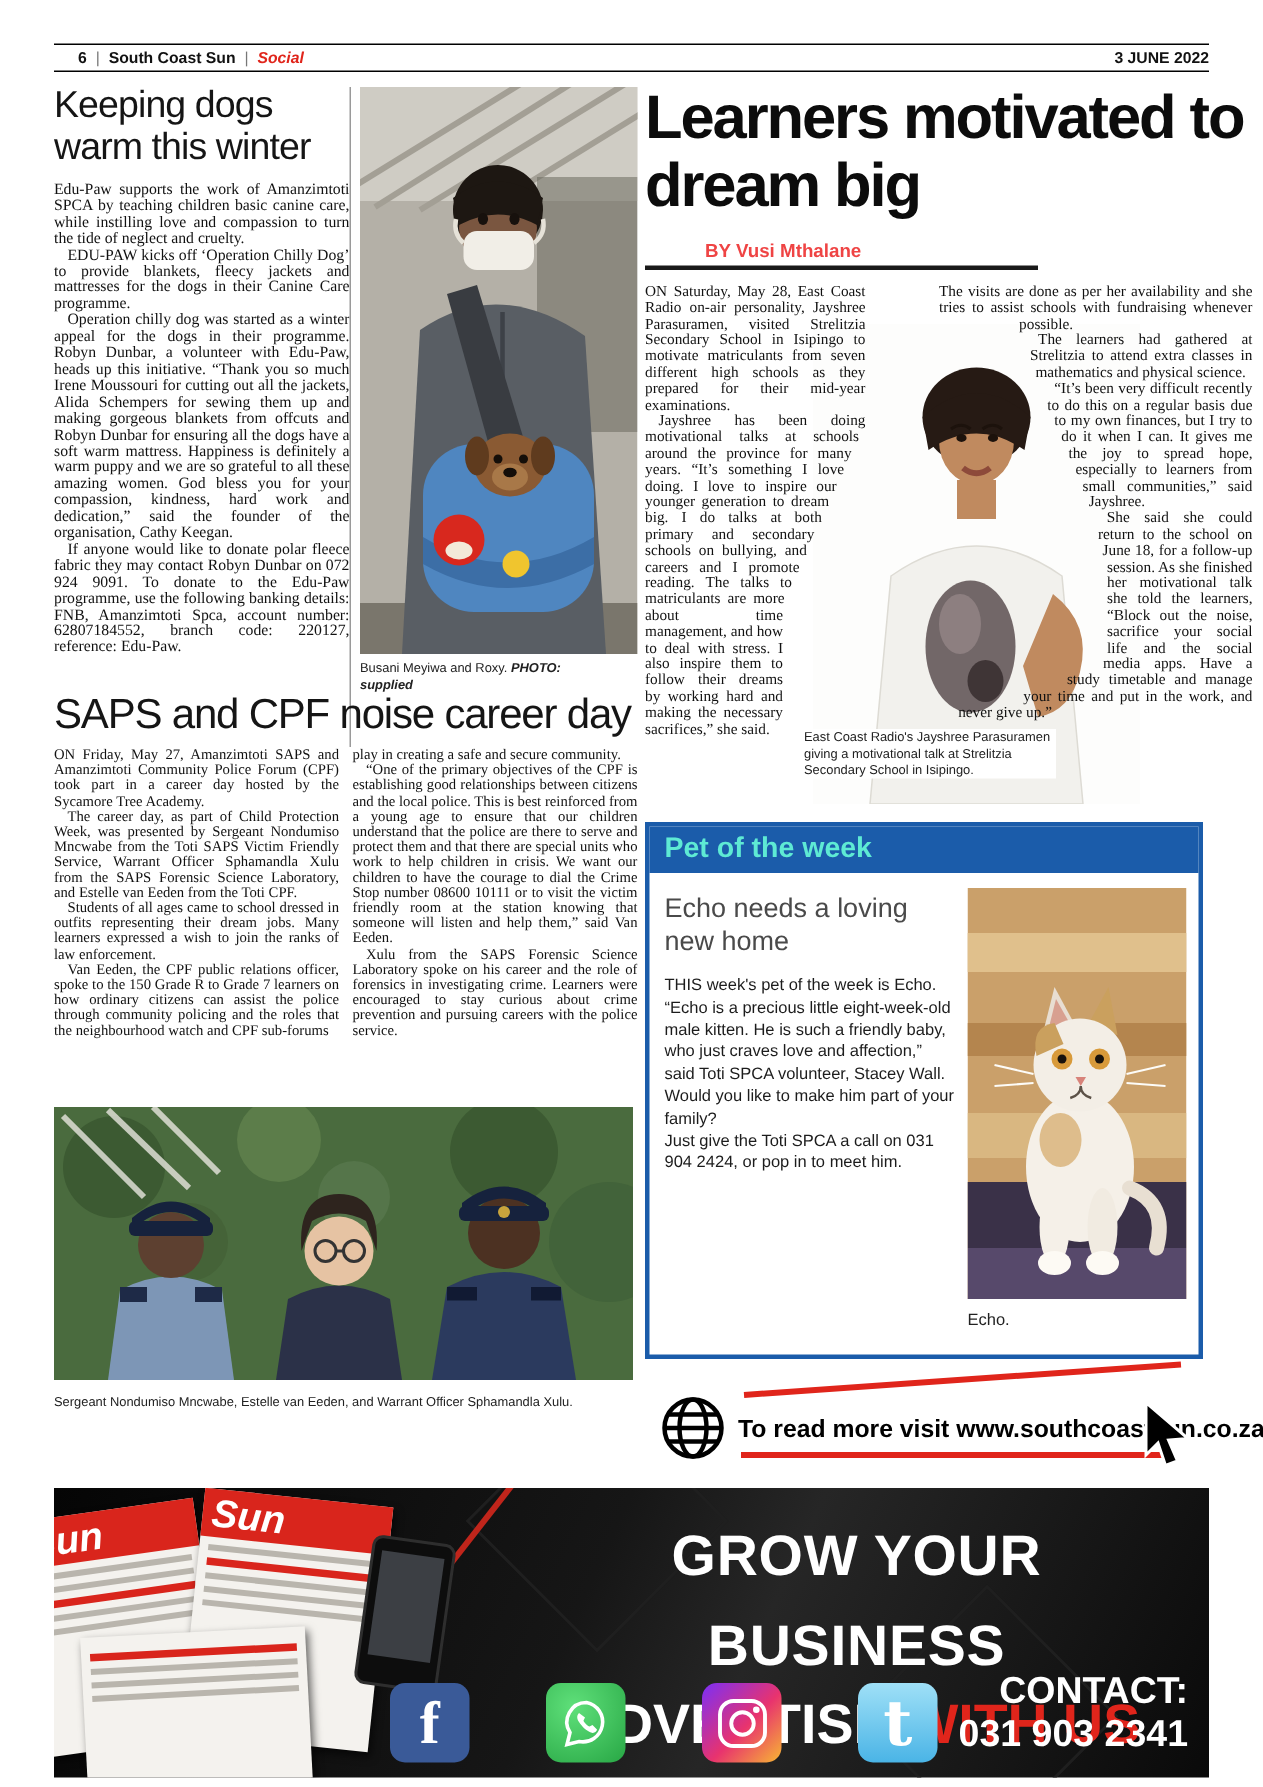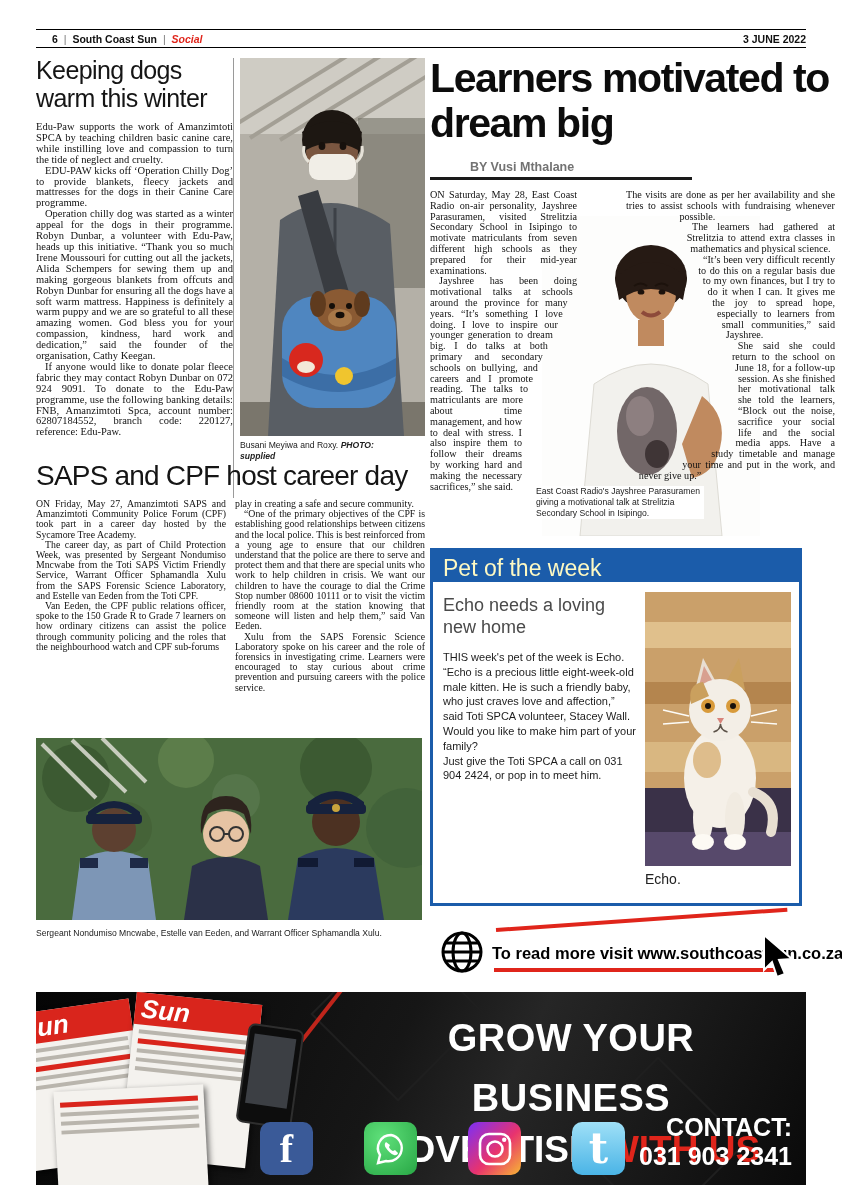--- a/index.html
+++ b/index.html
@@ -22,21 +22,21 @@
   .serifbody p{margin:0;}
   .serifbody p+p{text-indent:9px;}
   
   .fig-boy{position:absolute;left:240px;top:58px;width:170px;margin:0;}
   .fig-boy svg{display:block;}
   figcaption{font-size:8.6px;color:#222;margin-top:4px;line-height:11px;}
   .credit{font-weight:700;font-style:italic;}
   
   .art-learners{position:absolute;left:430px;top:56px;width:405px;}
   .art-learners h1{margin:0;font-size:41px;line-height:45px;font-weight:700;letter-spacing:-1.4px;color:#0c0c0c;}
-  .byline{margin-top:14px;color:#737373;font-weight:700;font-size:12.5px;padding-left:40px;}
+  .byline{margin-top:14px;color:#ef4444;font-weight:700;font-size:12.5px;padding-left:40px;}
   .byline-rule{width:262px;height:3px;background:#1a1a1a;margin-top:3px;}
   .l-body{position:relative;margin-top:10px;height:352px;}
   .jay-photo{position:absolute;left:112px;top:26px;z-index:1;}
   .l-col1{position:absolute;left:0;top:0;width:147px;height:352px;z-index:2;overflow:hidden;
           font-family:"Liberation Serif",serif;font-size:10.2px;line-height:10.8px;text-align:justify;}
   .l-col2{position:absolute;left:196px;top:0;width:209px;height:352px;z-index:2;overflow:hidden;
           font-family:"Liberation Serif",serif;font-size:10.2px;line-height:10.8px;text-align:justify;}
   .l-col1 p,.l-col2 p{margin:0;}
   .l-col1 p+p,.l-col2 p+p{text-indent:9px;}
   .sp1{float:right;width:55px;height:352px;shape-outside:polygon(100% 28%,100% 100%,0% 100%,0% 62%);}
@@ -46,27 +46,27 @@
            font-size:8.6px;line-height:11px;color:#222;}
   
   .art-saps{position:absolute;left:36px;top:460px;width:389px;}
   .art-saps h1{margin:0;font-size:28px;line-height:32px;font-weight:400;letter-spacing:-0.8px;color:#151515;}
   .saps-cols{display:flex;gap:9px;margin-top:7px;height:240px;overflow:hidden;}
   .saps-cols .c{flex:1;font-size:9.8px;line-height:10.2px;}
   
   .fig-police{position:absolute;left:36px;top:738px;width:386px;margin:0;}
   
   .pet-box{position:absolute;left:430px;top:548px;width:366px;height:352px;border:3px solid #1b5caa;background:#fff;}
-  .pet-head{height:27px;background:#1b5caa;color:#fef9c3;font-weight:400;font-size:23px;padding:4px 0 0 10px;}
+  .pet-head{height:27px;background:#1b5caa;color:#5eead4;font-weight:700;font-size:19px;padding:4px 0 0 10px;}
   .pet-content{display:flex;padding:10px 8px 6px 10px;}
   .pet-text{width:196px;}
   .pet-text h2{margin:2px 0 12px 0;font-size:18px;line-height:22px;font-weight:400;color:#4a4a4a;}
   .pet-text p{margin:0;font-size:11px;line-height:14.8px;color:#1c1c1c;}
   .pet-fig{margin:0 0 0 8px;width:146px;}
-  .pet-fig figcaption{font-size:14px;color:#222;}
+  .pet-fig figcaption{font-size:11px;color:#222;}
   
   .readmore{position:absolute;left:430px;top:920px;width:372px;height:66px;}
   .rm-redline-top{position:absolute;left:66px;top:8px;width:292px;height:3.5px;background:#e0251b;
                   transform:rotate(-4deg);transform-origin:left center;}
   .rm-redline-bot{position:absolute;left:64px;top:48px;width:286px;height:3.5px;background:#e0251b;}
   .rm-globe{position:absolute;left:10px;top:10px;}
   .rm-text{position:absolute;left:62px;top:24px;font-size:16.5px;font-weight:700;color:#000;white-space:nowrap;}
   .rm-cursor{position:absolute;left:332px;top:14px;}
   
   .advert{position:absolute;left:36px;top:992px;width:770px;height:193px;overflow:hidden;
@@ -205,25 +205,26 @@
         <p>The visits are done as per her availability and she tries to assist schools with fundraising whenever possible.</p>
         <p>The learners had gathered at Strelitzia to attend extra classes in mathematics and physical science.</p>
         <p>“It’s been very difficult recently to do this on a regular basis due to my own finances, but I try to do it when I can. It gives me the joy to spread hope, especially to learners from small communities,” said Jayshree.</p>
         <p>She said she could return to the school on June 18, for a follow-up session. As she finished her motivational talk she told the learners, “Block out the noise, sacrifice your social life and the social media apps. Have a study timetable and manage your time and put in the work, and never give up.”</p>
       </div>
       <figcaption class="jay-cap">East Coast Radio's Jayshree Parasuramen giving a motivational talk at Strelitzia Secondary School in Isipingo.</figcaption>
     </div>
   </section>
 
   <section class="art-saps">
-    <h1>SAPS and CPF host career day</h1>
+    <h1>SAPS and CPF noise career day</h1>
     <div class="saps-cols serifbody">
       <div class="c">
         <p>ON Friday, May 27, Amanzimtoti SAPS and Amanzimtoti Community Police Forum (CPF) took part in a career day hosted by the Sycamore Tree Academy.</p>
         <p>The career day, as part of Child Protection Week, was presented by Sergeant Nondumiso Mncwabe from the Toti SAPS Victim Friendly Service, Warrant Officer Sphamandla Xulu from the SAPS Forensic Science Laboratory, and Estelle van Eeden from the Toti CPF.</p>
+        <p>Students of all ages came to school dressed in outfits representing their dream jobs. Many learners expressed a wish to join the ranks of law enforcement.</p>
         <p>Van Eeden, the CPF public relations officer, spoke to the 150 Grade R to Grade 7 learners on how ordinary citizens can assist the police through community policing and the roles that the neighbourhood watch and CPF sub-forums</p>
       </div>
       <div class="c">
         <p>play in creating a safe and secure community.</p>
         <p>“One of the primary objectives of the CPF is establishing good relationships between citizens and the local police. This is best reinforced from a young age to ensure that our children understand that the police are there to serve and protect them and that there are special units who work to help children in crisis. We want our children to have the courage to dial the Crime Stop number 08600 10111 or to visit the victim friendly room at the station knowing that someone will listen and help them,” said Van Eeden.</p>
         <p>Xulu from the SAPS Forensic Science Laboratory spoke on his career and the role of forensics in investigating crime. Learners were encouraged to stay curious about crime prevention and pursuing careers with the police service.</p>
       </div>
     </div>
   </section>
 

